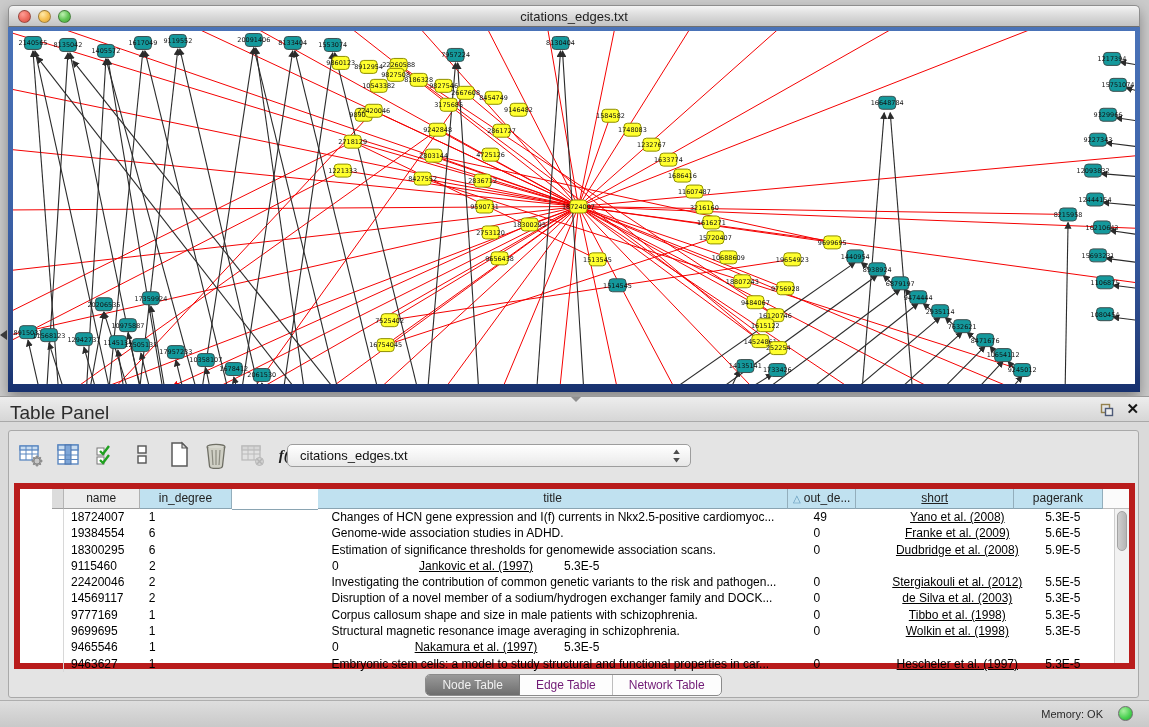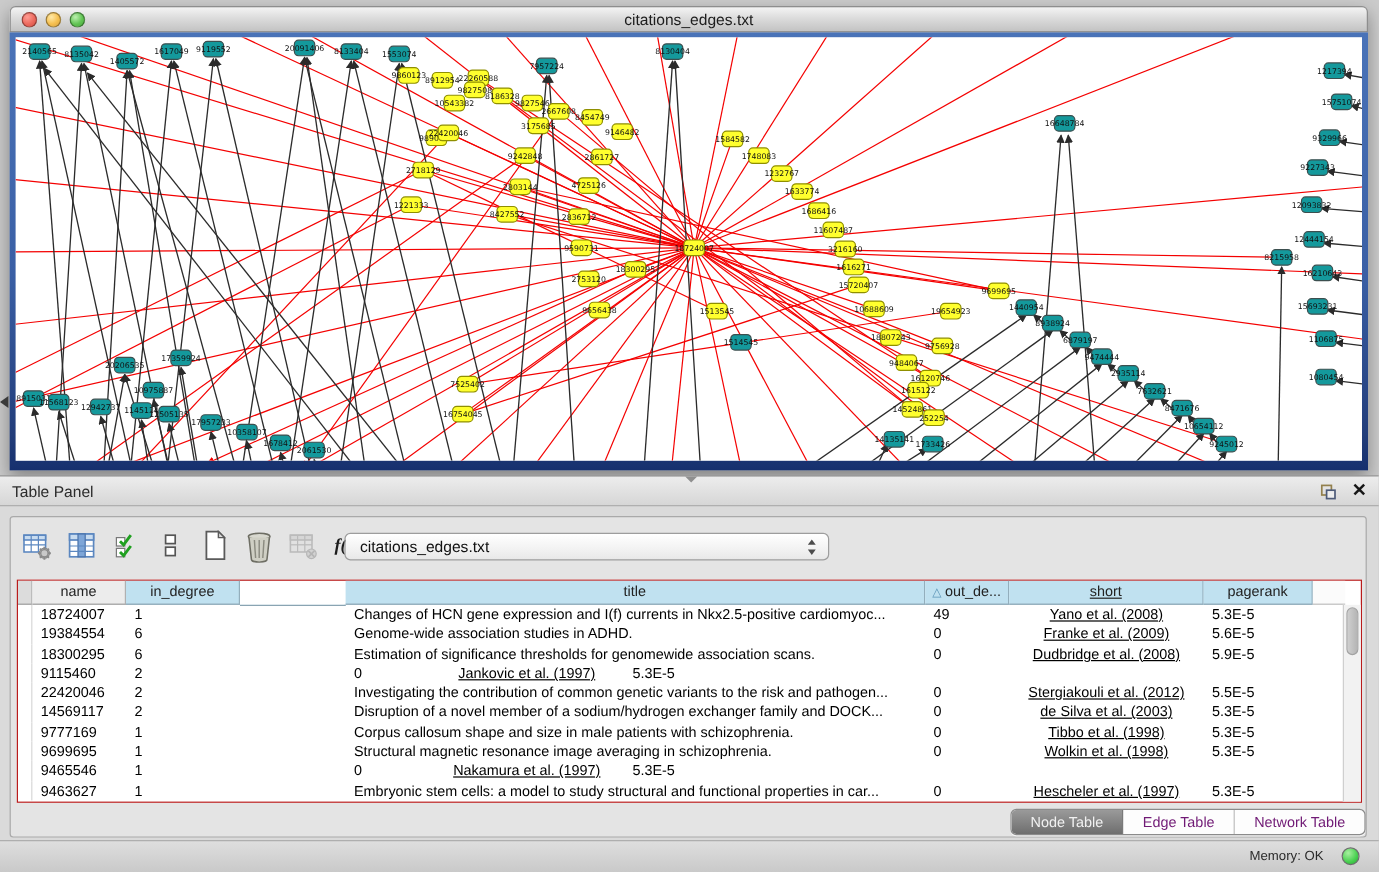--- a/index.html
+++ b/index.html
@@ -26,39 +26,39 @@
     padding:4px 5px 8px 5px;box-sizing:border-box;}
   .graph-canvas{width:100%;height:100%;background:#fff;position:relative;overflow:hidden;}
   .graph-canvas svg{display:block;width:100%;height:100%;}
   .node-label{font-family:"DejaVu Sans",sans-serif;}
   
   .collapse-arrow{position:absolute;left:0px;top:330px;width:0;height:0;
     border-top:5px solid transparent;border-bottom:5px solid transparent;border-right:7px solid #3a3a3a;}
   
   .panel-header{position:absolute;left:0;top:396px;width:1149px;height:26px;box-sizing:border-box;
     background:linear-gradient(#ededed,#d6d6d6);border-top:1px solid #9a9a9a;border-bottom:1px solid #a9a9a9;}
-  .panel-title{position:absolute;left:10px;top:5px;font-size:13px;color:#2c2c2c;}
+  .panel-title{position:absolute;left:10px;top:5px;font-size:19px;color:#2c2c2c;}
   .splitter-handle{position:absolute;left:571px;top:0px;width:0;height:0;
     border-left:5px solid transparent;border-right:5px solid transparent;border-top:5px solid #8f8f8f;}
   .float-btn{position:absolute;right:34px;top:5px;width:16px;height:16px;cursor:default;}
   .close-btn{position:absolute;right:10px;top:3px;font-size:15px;font-weight:bold;color:#161616;line-height:18px;}
   
   .panel-body{position:absolute;left:0;top:422px;width:1149px;height:278px;background:#dadada;}
   .panel-card{position:absolute;left:8px;top:8px;width:1131px;height:268px;box-sizing:border-box;
     background:#e4e4e4;border:1px solid #a9a9a9;border-radius:3px;}
   
   .toolbar{position:absolute;left:8px;top:6px;height:36px;display:flex;align-items:center;gap:9px;}
   .tbtn{width:28px;height:28px;display:flex;align-items:center;justify-content:center;}
   .combo{position:absolute;left:278px;top:13px;width:404px;height:23px;box-sizing:border-box;
     background:linear-gradient(#ffffff,#f2f2f2 60%,#e8e8e8);border:1px solid #9d9d9d;border-radius:5px;
     font-size:13px;color:#111;line-height:21px;padding-left:12px;}
   .combo .stepper{position:absolute;right:9px;top:2px;width:9px;height:18px;}
   
   .dtable{position:absolute;left:5px;top:52px;width:1121px;height:186px;box-sizing:border-box;
-    background:#fff;border:1px solid #b91c1c;font-size:12px;color:#000;}
+    background:#fff;border:6px solid #b91c1c;font-size:12px;color:#000;padding-left:32px;}
   .hrow{display:flex;height:20px;box-sizing:border-box;}
   .hcell{box-sizing:border-box;border-right:1px solid #93aebc;border-bottom:1px solid #8aa4b2;
     background:#c0e1f0;text-align:center;line-height:19px;font-size:12px;color:#222;
     white-space:nowrap;overflow:hidden;}
   .hcell.gutter{background:#dcdcdc;border-right:1px solid #b5b5b5;border-bottom:1px solid #9e9e9e;}
   .hcell.namecol{background:#ececec;border-right:1px solid #b0b0b0;border-bottom:1px solid #9e9e9e;}
   .hcell.filler{background:#fbfbfb;border-right:none;border-bottom:1px solid #bdbdbd;}
   .sort-tri{color:#5e96b8;font-size:10px;margin-right:3px;}
   .trow{display:flex;height:16.3px;line-height:16.3px;}
   .tcell{box-sizing:border-box;white-space:nowrap;overflow:hidden;padding-left:7px;}
@@ -70,21 +70,21 @@
   .c4{width:483px;}
   .c5{width:70px;}
   .c6{width:162px;text-decoration:underline;}
   .c7{width:91px;}
   .c8{width:27px;padding-left:0;}
   .vscroll{position:absolute;right:0;top:20px;bottom:0;width:15px;box-sizing:border-box;
     background:#f2f2f2;border-left:1px solid #cfcfcf;}
   .vthumb{position:absolute;left:2px;top:2px;width:10px;height:40px;border-radius:6px;
     background:linear-gradient(90deg,#cfcfcf,#b5b5b5);border:1px solid #a3a3a3;box-sizing:border-box;}
   
-  .tabbar{position:absolute;left:0;right:0;top:243px;display:flex;justify-content:flex-end;}
+  .tabbar{position:absolute;left:0;right:0;top:243px;display:flex;justify-content:center;}
   .seg{display:flex;border:1px solid #8b8b8b;border-radius:5px;overflow:hidden;
     background:#fdfdfd;box-shadow:0 1px 0 rgba(255,255,255,.6);}
   .seg .tab{height:20px;line-height:20px;font-size:12px;color:#701a75;padding:0 16px;
     border-right:1px solid #bdbdbd;}
   .seg .tab:last-child{border-right:none;}
   .seg .tab.active{background:linear-gradient(#9a9a9a,#6e6e6e);color:#f1f1f1;border-right:1px solid #7a7a7a;}
   
   .statusbar{position:absolute;left:0;top:700px;width:1149px;height:27px;box-sizing:border-box;
     background:linear-gradient(#dedede,#c9c9c9);border-top:1px solid #aeaeae;}
   .mem-label{position:absolute;right:46px;top:7px;font-size:11px;color:#2a2a2a;}

